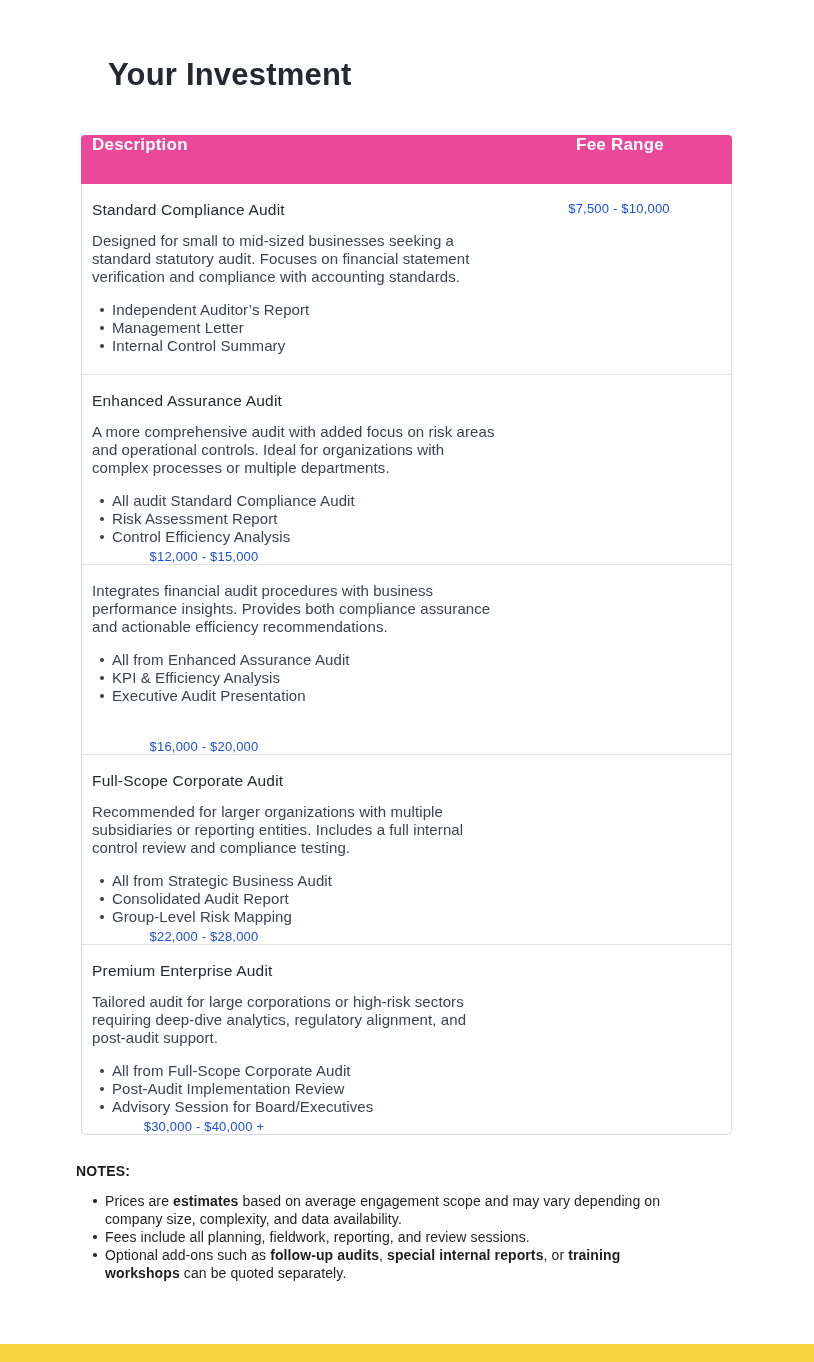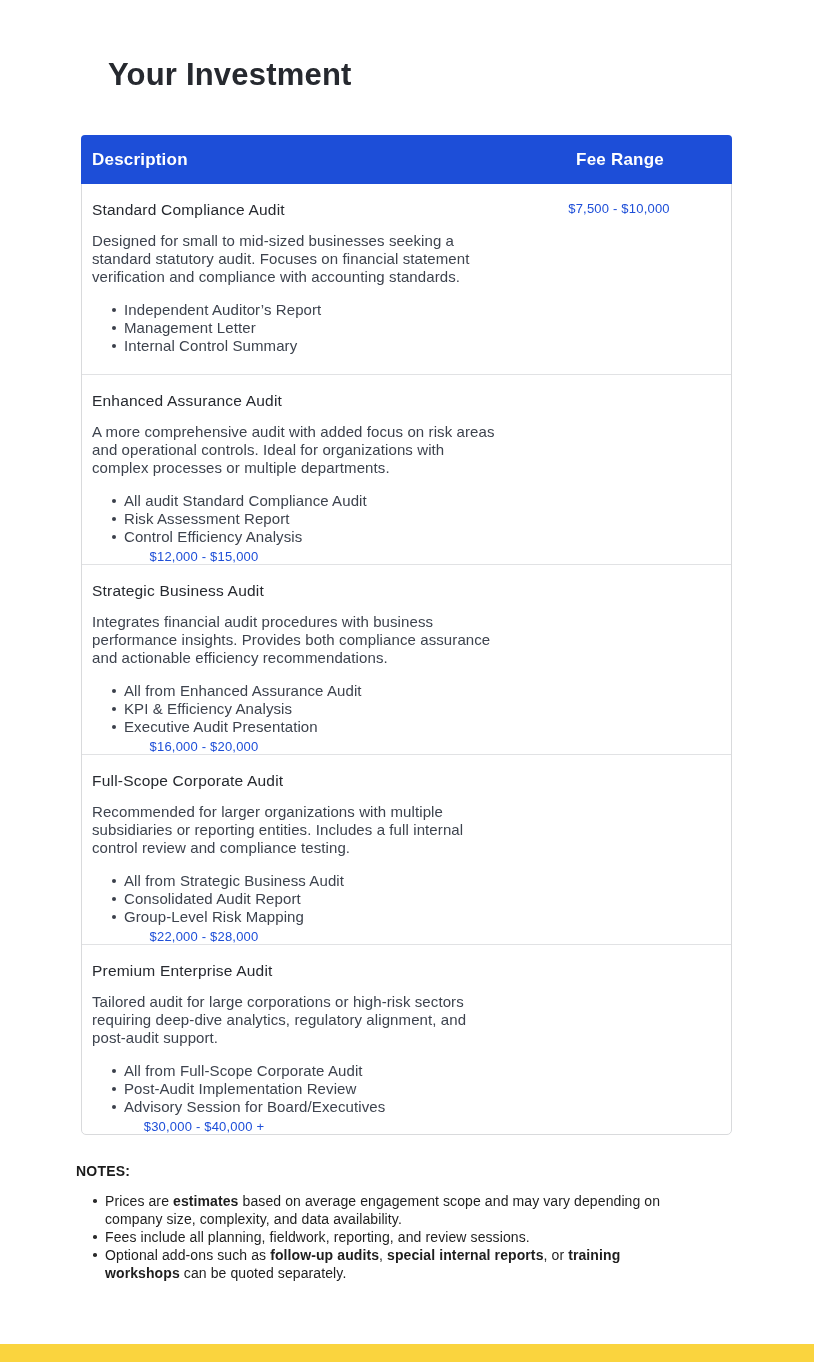--- a/index.html
+++ b/index.html
@@ -21,23 +21,22 @@
   }
   .pricing-table {
     margin-left: 81px;
     width: 651px;
     border: 1px solid #d9dadc;
     border-radius: 5px;
     background: #fff;
   }
   .thead {
     display: flex;
-    align-items: center;
     height: 49px;
-    background: #1d4ed8;
+    background: #ec4899;
     border-radius: 4px 4px 0 0;
     margin: -1px -1px 0 -1px;
   }
   .th { color: #ffffff; font-weight: 700; font-size: 17px; letter-spacing: 0.2px; }
   .th.desc { flex: 1; padding-left: 11px; }
   .th.fee { width: 224px; text-align: center; }
   .trow {
     display: flex;
     height: 190px;
     padding: 17px 0 0 10px;
@@ -59,21 +58,21 @@
     margin-bottom: 13px;
   }
   .row-desc {
     font-size: 15px;
     line-height: 18px;
     color: #3d434e;
     letter-spacing: 0.1px;
     max-width: 404px;
     margin-bottom: 15px;
   }
-  .row-bullets { list-style: none; margin-left: 32px; }
+  .row-bullets { list-style: none; margin-left: 20px; }
   .row-bullets li {
     position: relative;
     font-size: 15px;
     line-height: 18px;
     color: #3d434e;
     letter-spacing: 0.1px;
   }
   .row-bullets li::before {
     content: "";
     position: absolute;
@@ -152,21 +151,20 @@
           <li>All audit Standard Compliance Audit</li>
           <li>Risk Assessment Report</li>
           <li>Control Efficiency Analysis</li>
         </ul>
       </div>
       <div class="cell-fee">$12,000 - $15,000</div>
     </div>
 
     <div class="trow">
       <div class="cell-desc">
-        <h3 class="row-title">Strategic Business Audit</h3>
         <p class="row-desc">Integrates financial audit procedures with business performance insights. Provides both compliance assurance and actionable efficiency recommendations.</p>
         <ul class="row-bullets">
           <li>All from Enhanced Assurance Audit</li>
           <li>KPI &amp; Efficiency Analysis</li>
           <li>Executive Audit Presentation</li>
         </ul>
       </div>
       <div class="cell-fee">$16,000 - $20,000</div>
     </div>
 

